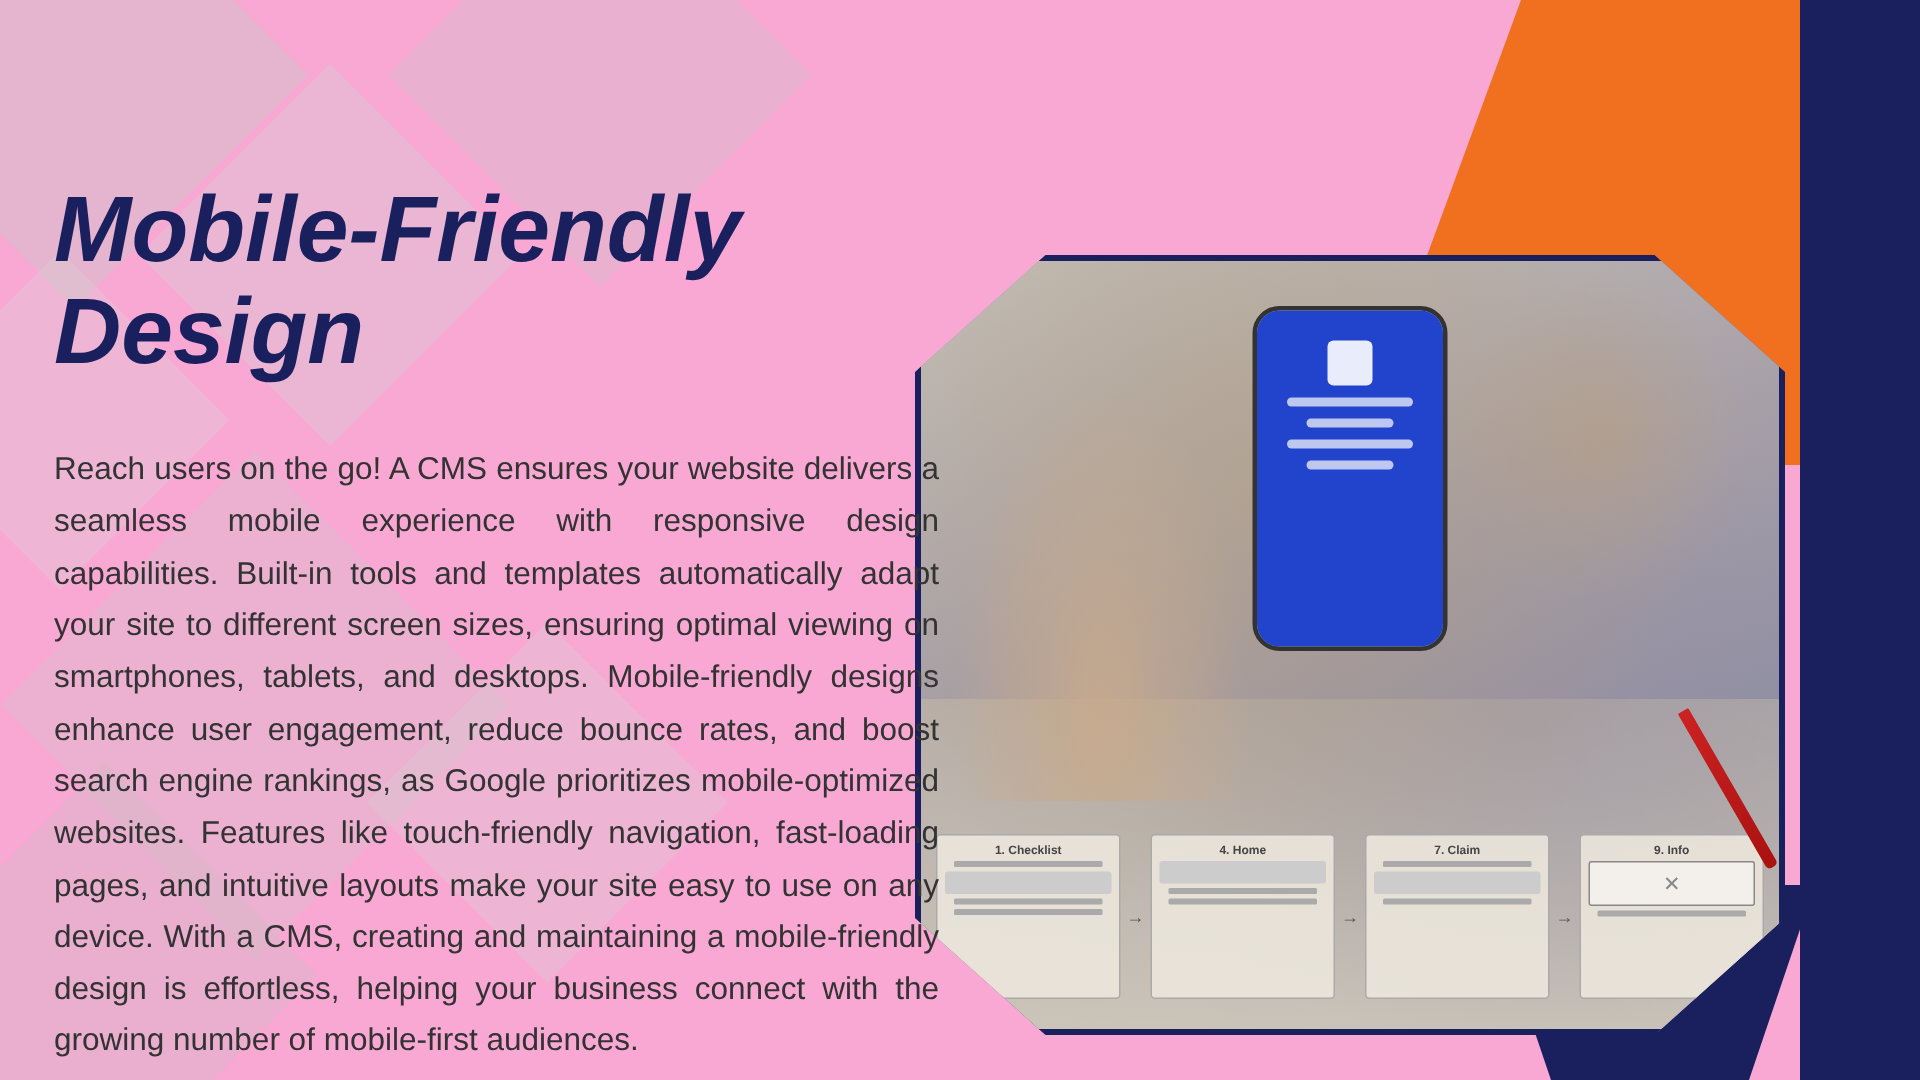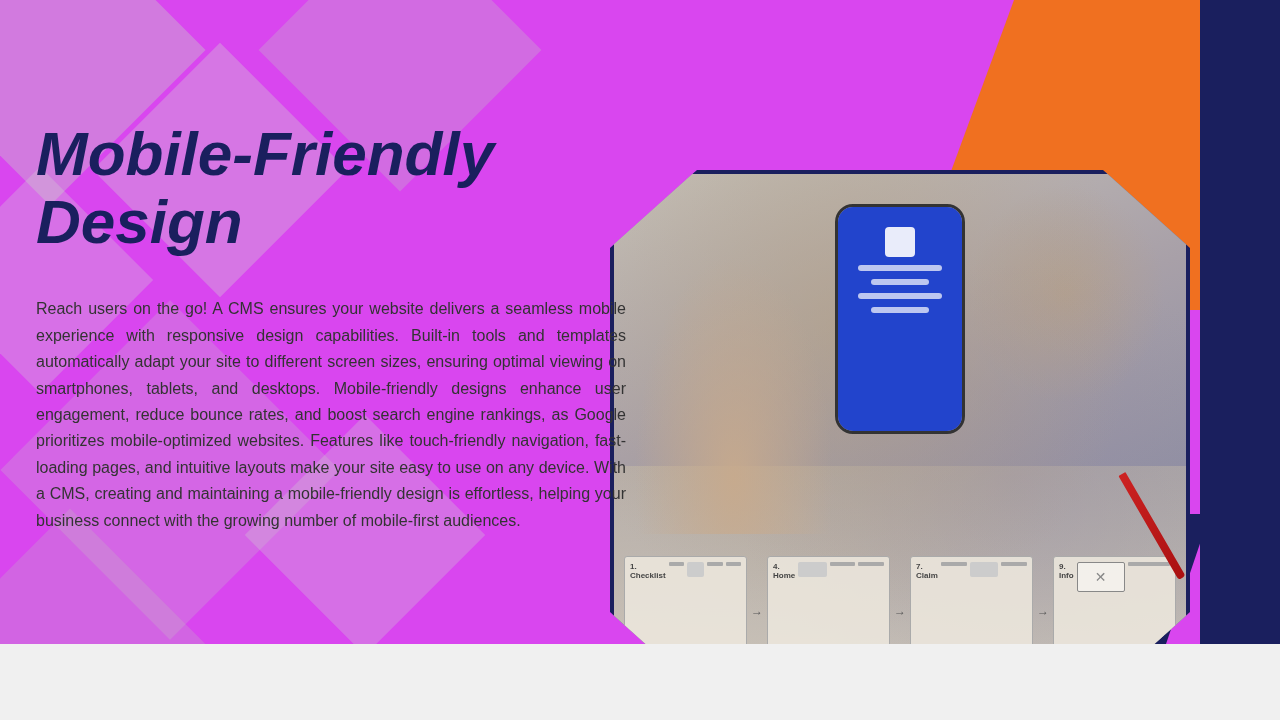--- a/index.html
+++ b/index.html
@@ -12,23 +12,23 @@
       width: 1280px;
       height: 720px;
       overflow: hidden;
       font-family: 'Arial', sans-serif;
       background: #f0f0f0;
       position: relative;
     }
 
     .slide-container {
       width: 1280px;
-      height: 644px;
+      height: 720px;
       position: relative;
-      background: #d946ef;
+      background: #f9a8d4;
       overflow: hidden;
     }
 
     
     .bg-shapes {
       position: absolute;
       top: 0;
       left: 0;
       width: 100%;
       height: 100%;
@@ -152,21 +152,21 @@
     .main-title {
       font-size: 62px;
       font-weight: 900;
       color: #1a1f5e;
       line-height: 1.1;
       margin-bottom: 40px;
       font-style: italic;
     }
 
     .body-text {
-      font-size: 16px;
+      font-size: 21px;
       color: #333;
       line-height: 1.65;
       text-align: justify;
     }
 
     
     .image-container {
       position: absolute;
       top: 170px;
       right: 90px;
@@ -303,23 +303,24 @@
       gap: 4px;
     }
 
     .wf-mini {
       flex: 1;
       background: rgba(235, 230, 220, 0.9);
       border: 1px solid #aaa;
       border-radius: 3px;
       height: 110px;
       display: flex;
-      flex-direction: row;
+      flex-direction: column;
       padding: 5px;
       gap: 3px;
+      align-items: center;
     }
 
     .wf-mini-title {
       font-size: 8px;
       color: #444;
       font-weight: bold;
     }
 
     .wf-mini-line {
       width: 90%;

